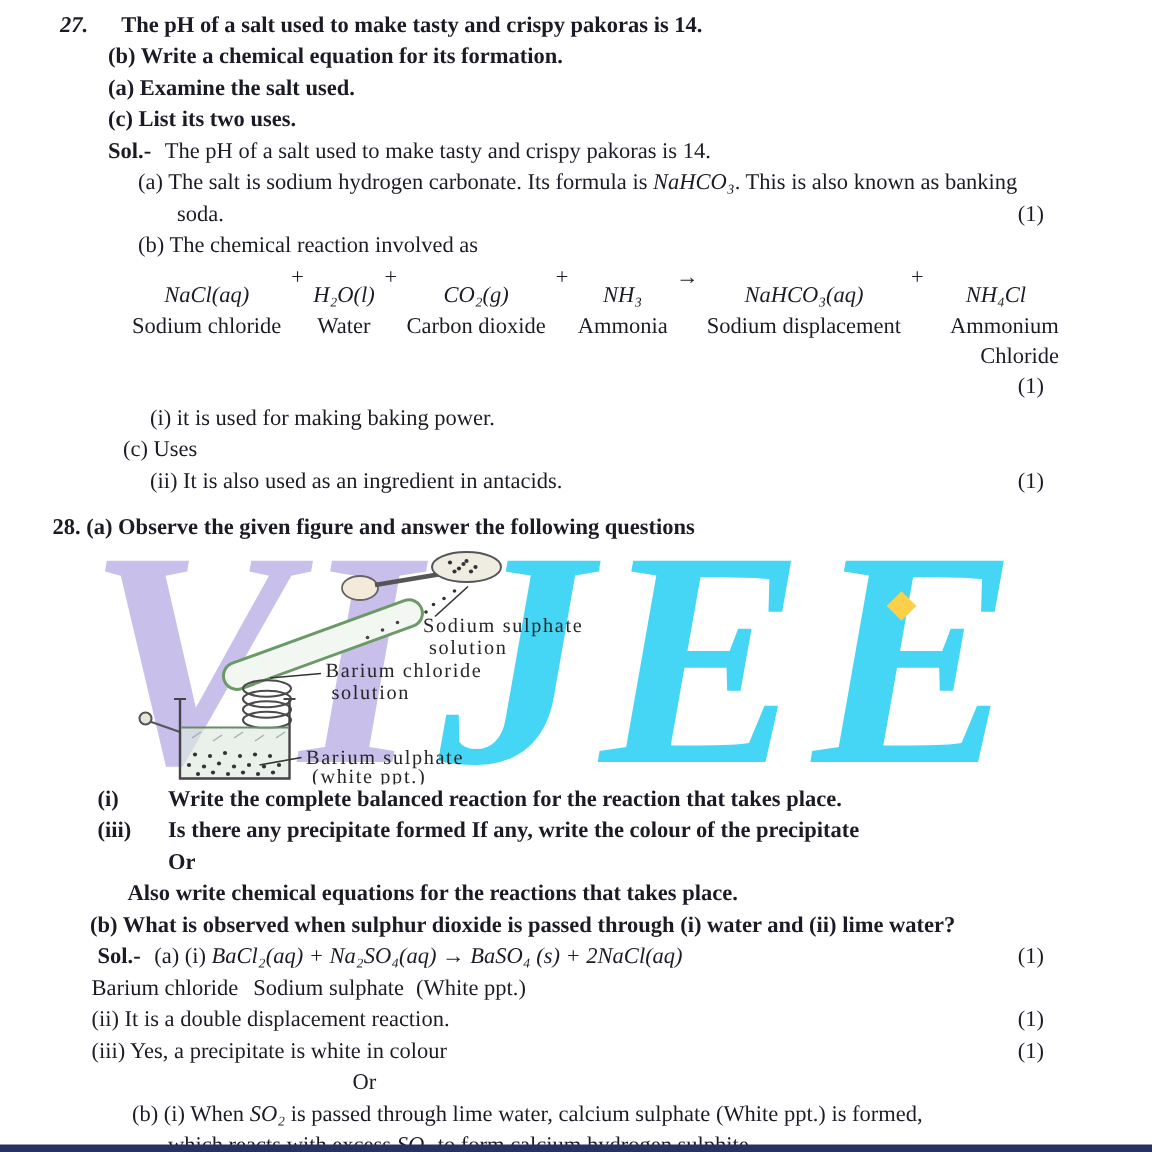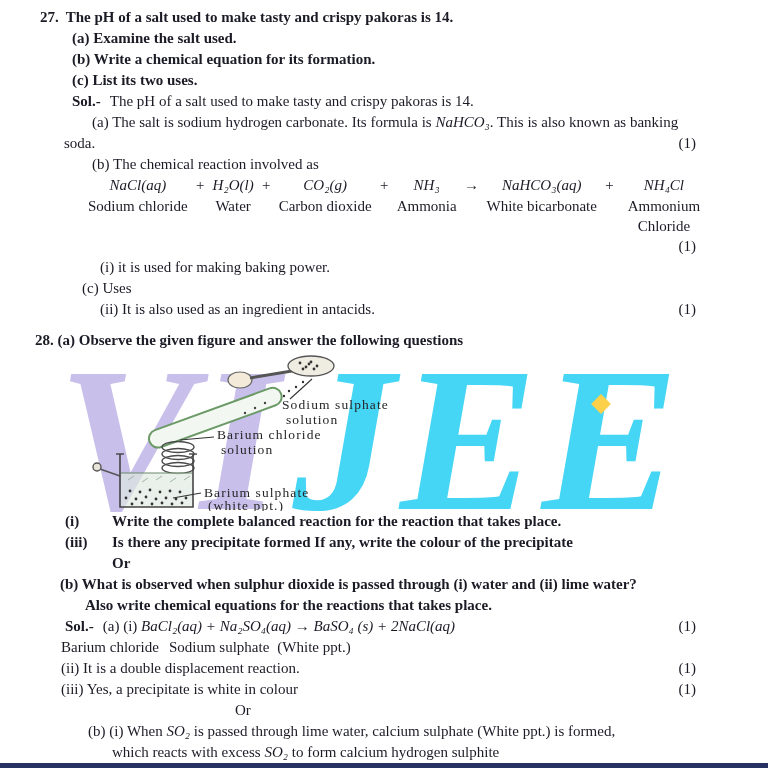--- a/index.html
+++ b/index.html
@@ -7,34 +7,34 @@
         font-family:"Liberation Serif","DejaVu Serif",serif;font-size:15px;line-height:21px;color:#1b1b26;}
   
   .watermark{position:absolute;top:340px;left:58px;z-index:1;font-family:Liberation Serif, serif;
              font-weight:bold;font-style:italic;font-size:205px;line-height:200px;letter-spacing:5px;pointer-events:none;}
   .wm-vi{color:#c8bfeb;}
   .wm-jee{color:#45d5f5;margin-left:8px;}
   .wm-diamond{position:absolute;left:594px;top:397px;width:14px;height:14px;background:#fdd04a;transform:rotate(45deg);z-index:1;}
   .content{position:relative;z-index:2;padding-top:7px;}
   .line{white-space:nowrap;}
   .b{font-weight:bold;}
-  .frm{font-style:italic;}
+  .frm{font-style:italic;margin-top:12px;}
   .ml40{margin-left:40px}.ml60{margin-left:60px}.ml65{margin-left:65px}.ml72{margin-left:72px}
   .ml82{margin-left:82px}.ml85{margin-left:85px}.ml88{margin-left:88px}.ml92{margin-left:92px}
-  .ml100{margin-left:100px}.ml105{margin-left:61px}.ml112{margin-left:112px}.ml118{margin-left:64px}.ml235{margin-left:235px}
+  .ml100{margin-left:100px}.ml105{margin-left:61px}.ml112{margin-left:112px}.ml118{margin-left:118px}.ml235{margin-left:235px}
   .flexline{display:flex;justify-content:space-between;padding-right:72px;}
   .markline{text-align:right;padding-right:72px;}
   .mark{font-weight:normal;}
-  .qnum{margin-right:7px;}
+  .qnum{margin-right:22px;font-style:italic;}
   .sol-label{margin-right:9px;}
   .gap10{margin-top:10px;margin-left:35px;}
   
   .eq{display:flex;justify-content:space-between;align-items:flex-start;margin-left:88px;width:618px;}
   .term{display:flex;flex-direction:column;align-items:center;}
-  .term .tname{white-space:normal;text-align:center;line-height:20px;}
+  .term .tname{white-space:normal;text-align:right;line-height:20px;}
   .t6name{max-width:84px;}
   .op{font-style:italic;padding:0 2px;}
   
   .fig{display:block;margin-left:90px;}
   .fig text{font-family:"Liberation Serif","DejaVu Serif",serif;font-size:13.5px;letter-spacing:1.1px;fill:#262626;}
   .footer-bar{position:absolute;left:0;right:0;bottom:0;height:5px;background:#273263;z-index:3;}
 </style>
 </head>
 <body>
 
@@ -43,22 +43,22 @@
   <div class="watermark">
     <span class="wm-vi">VI</span><span class="wm-jee">JEE</span>
   </div>
   <div class="wm-diamond"></div>
 
   <div class="content">
 
     <div class="line ml40">
       <span class="b qnum">27.</span><span class="b">The pH of a salt used to make tasty and crispy pakoras is 14.</span>
     </div>
+    <div class="line ml72 b">(b) Write a chemical equation for its formation.</div>
     <div class="line ml72 b">(a) Examine the salt used.</div>
-    <div class="line ml72 b">(b) Write a chemical equation for its formation.</div>
     <div class="line ml72 b">(c) List its two uses.</div>
 
     <div class="line ml72">
       <span class="b sol-label">Sol.-</span><span>The pH of a salt used to make tasty and crispy pakoras is 14.</span>
     </div>
 
     <div class="line ml92">
       <span>(a) The salt is sodium hydrogen carbonate. Its formula is </span><span class="frm">NaHCO₃</span><span>. This is also known as banking</span>
     </div>
     <div class="line ml118 flexline">
@@ -84,21 +84,21 @@
         <span class="tname">Carbon dioxide</span>
       </div>
       <span class="op">+</span>
       <div class="term">
         <span class="frm">NH₃</span>
         <span class="tname">Ammonia</span>
       </div>
       <span class="op">→</span>
       <div class="term">
         <span class="frm">NaHCO₃(aq)</span>
-        <span class="tname">White bicarbonate</span>
+        <span class="tname">Sodium displacement</span>
       </div>
       <span class="op">+</span>
       <div class="term">
         <span class="frm">NH₄Cl</span>
         <span class="tname t6name">Ammonium Chloride</span>
       </div>
     </div>
     <div class="line markline">
       <span class="mark">(1)</span>
     </div>
@@ -204,22 +204,22 @@
 
     <div class="line ml65 b" style="display:flex">
       <span style="width:47px;flex:none">(i)</span>
         <span>Write the complete balanced reaction for the reaction that takes place.</span>
     </div>
     <div class="line ml65 b" style="display:flex">
       <span style="width:47px;flex:none">(iii)</span>
         <span>Is there any precipitate formed If any, write the colour of the precipitate</span>
     </div>
     <div class="line ml112 b">Or</div>
+    <div class="line ml85 b">Also write chemical equations for the reactions that takes place.</div>
     <div class="line ml60 b">(b) What is observed when sulphur dioxide is passed through (i) water and (ii) lime water?</div>
-    <div class="line ml85 b">Also write chemical equations for the reactions that takes place.</div>
 
     <div class="line ml65 flexline">
       <span>
         <span class="b sol-label">Sol.-</span><span>(a) (i) </span><span class="frm">BaCl₂(aq) + Na₂SO₄(aq) → BaSO₄ (s) + 2NaCl(aq)</span>
       </span>
       <span class="mark">(1)</span>
     </div>
     <div class="line ml105">
       <span style="margin-right:10px">Barium chloride</span><span style="margin-right:8px">Sodium sulphate</span><span>(White ppt.)</span>
     </div>

